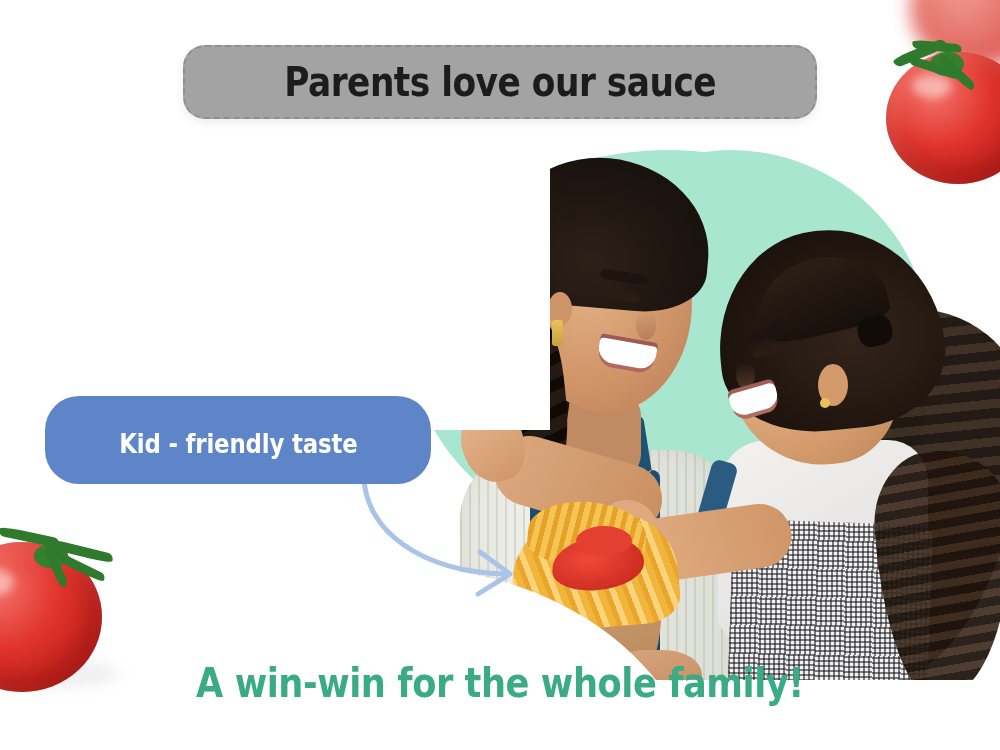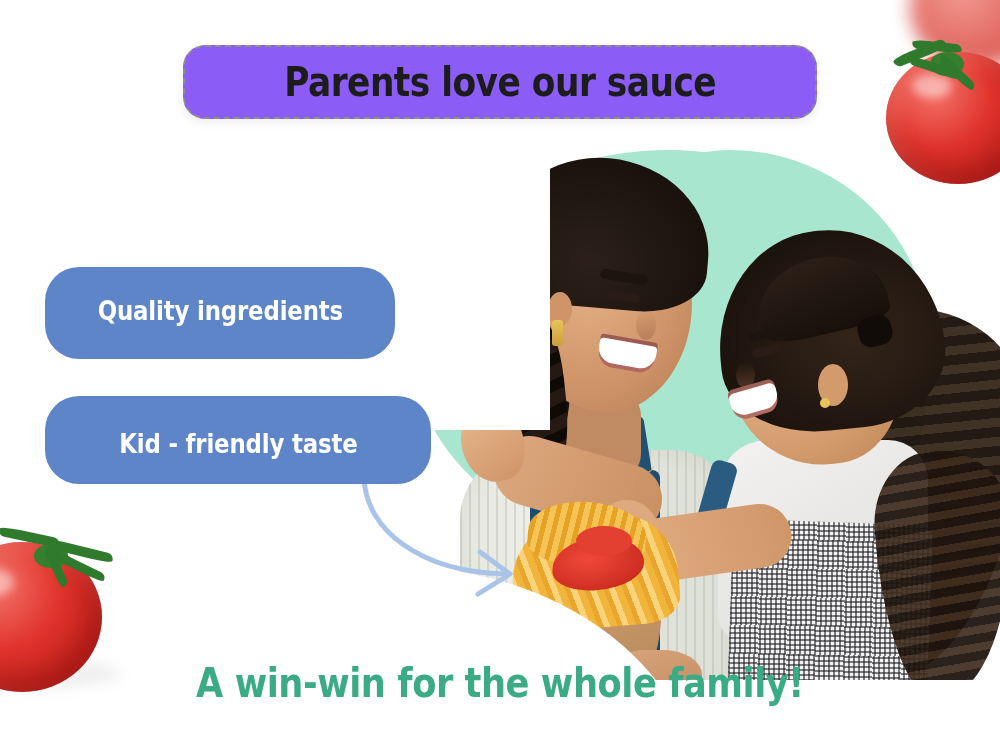--- a/index.html
+++ b/index.html
@@ -6,21 +6,21 @@
   html,body{ background:#ffffff; }
   body{
     width:1000px; height:750px; position:relative; overflow:hidden;
     font-family:"DejaVu Sans", sans-serif; background:#ffffff;
   }
   .stage{ position:absolute; inset:0; background:#fff; }
 
   
   .title-box{
     position:absolute; left:183px; top:45px; width:634px; height:74px;
-    background:#8b5cf6;
+    background:#a3a3a3;
     border:2px dashed #8e8e8e;
     border-radius:22px;
     box-shadow:0 4px 10px rgba(0,0,0,.07);
     display:flex; align-items:center; justify-content:center;
   }
   .title-text{
     font-family:"DejaVu Sans", sans-serif;
     font-weight:800; font-size:40px; letter-spacing:-.6px;
     color:#1c1c1c; transform:scaleX(.86); transform-origin:center;
     white-space:nowrap;
@@ -293,23 +293,20 @@
     <div class="mask mask-bl"></div>
 
     <div class="mask mask-tl"></div>
   </div>
 
   <svg class="arrow-svg" viewBox="0 0 230 150">
     <path d="M34 18 C 36 70, 90 112, 176 114" fill="none" stroke="#a9c4e8" stroke-width="5" stroke-linecap="round"></path>
     <path d="M150 92 L 180 114 L 148 134" fill="none" stroke="#a9c4e8" stroke-width="5" stroke-linecap="round" stroke-linejoin="round"></path>
   </svg>
 
-  <div class="pill pill-1">
-    <span class="pill-label">Quality ingredients</span>
-  </div>
   <div class="pill pill-2">
     <span class="pill-label">Kid - friendly taste</span>
   </div>
 
   <div class="title-box">
     <span class="title-text">Parents love our sauce</span>
   </div>
 
   <div class="footer-text">A win-win for the whole family!</div>
 

